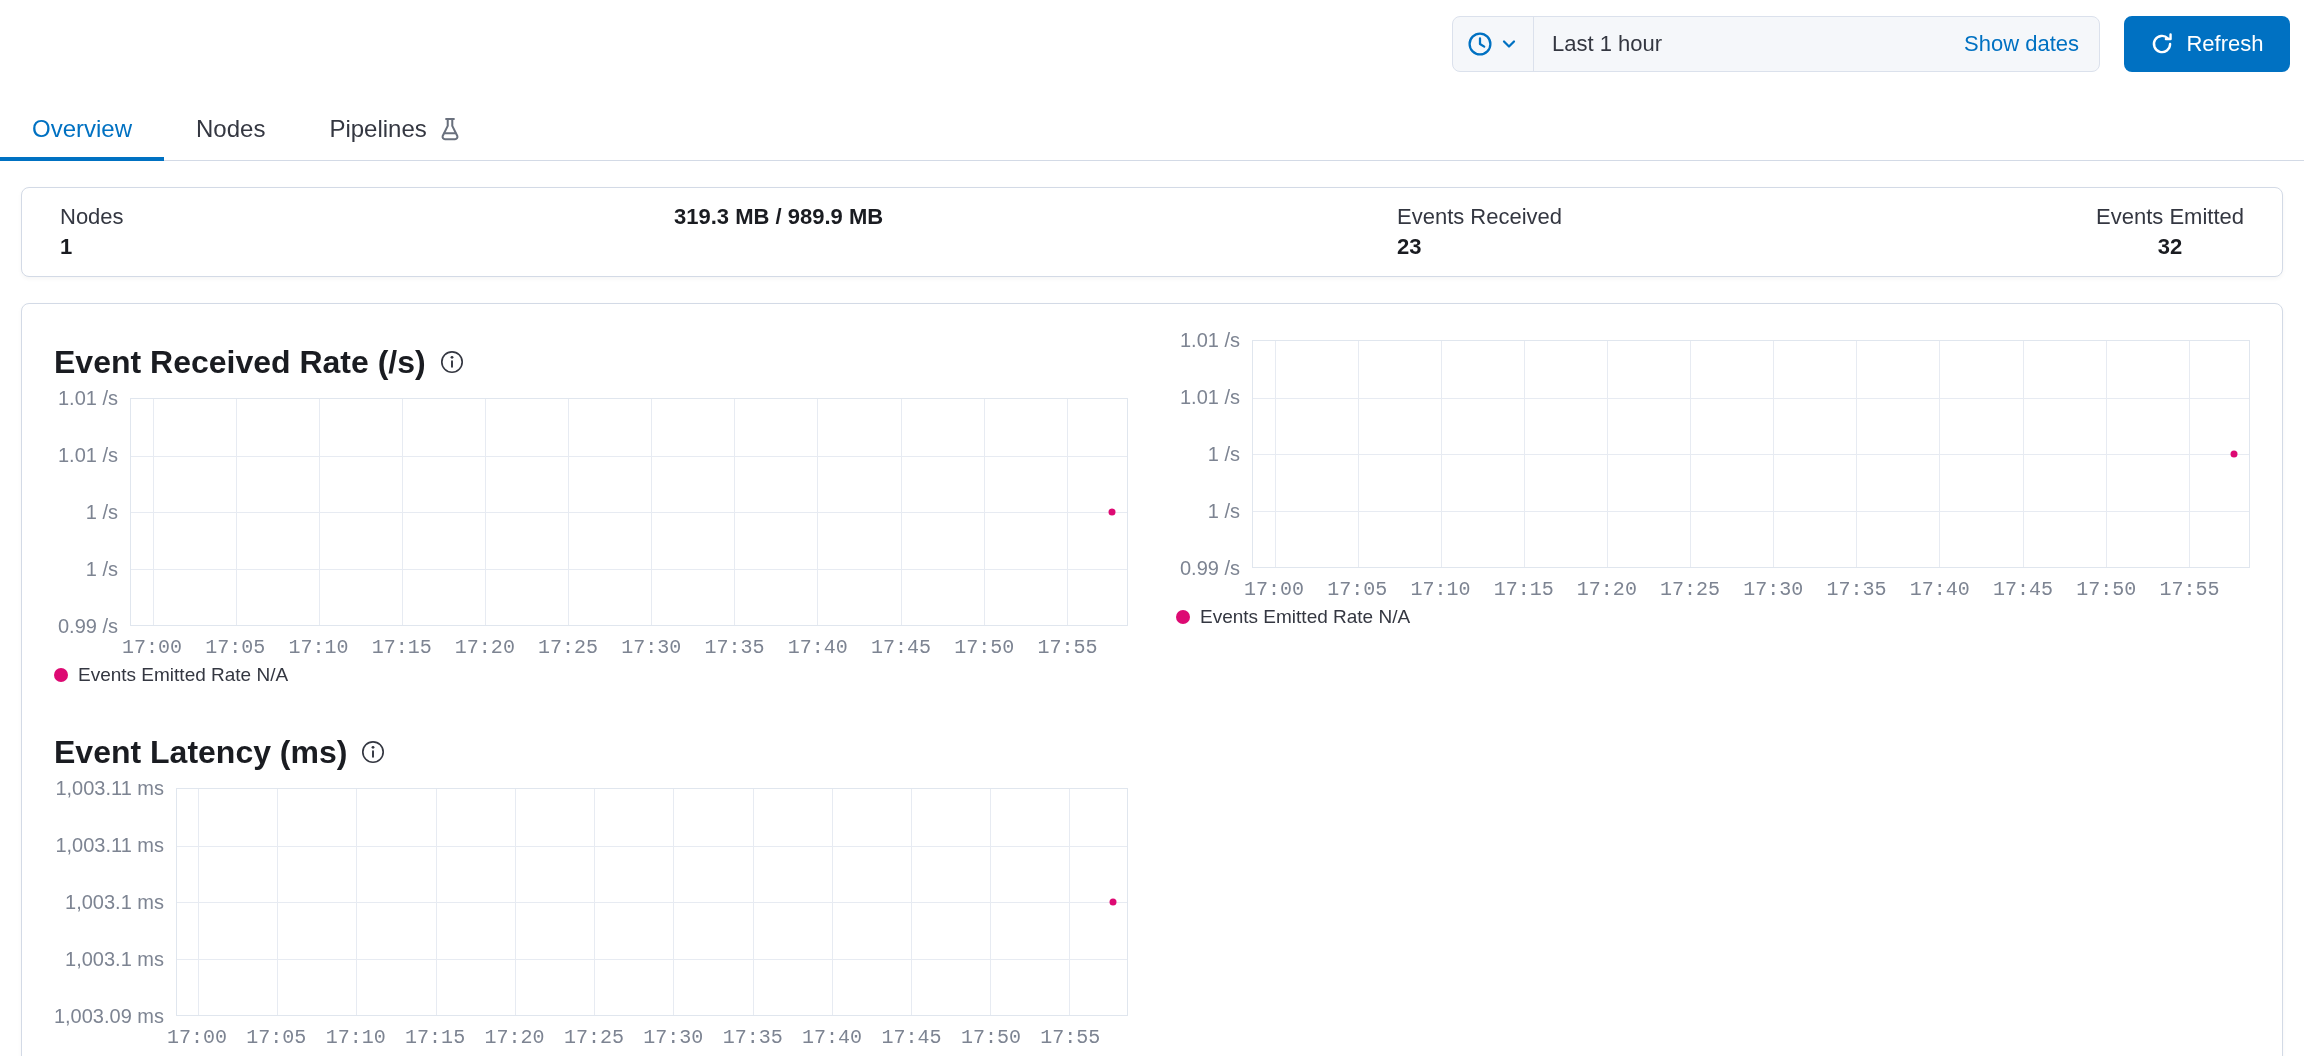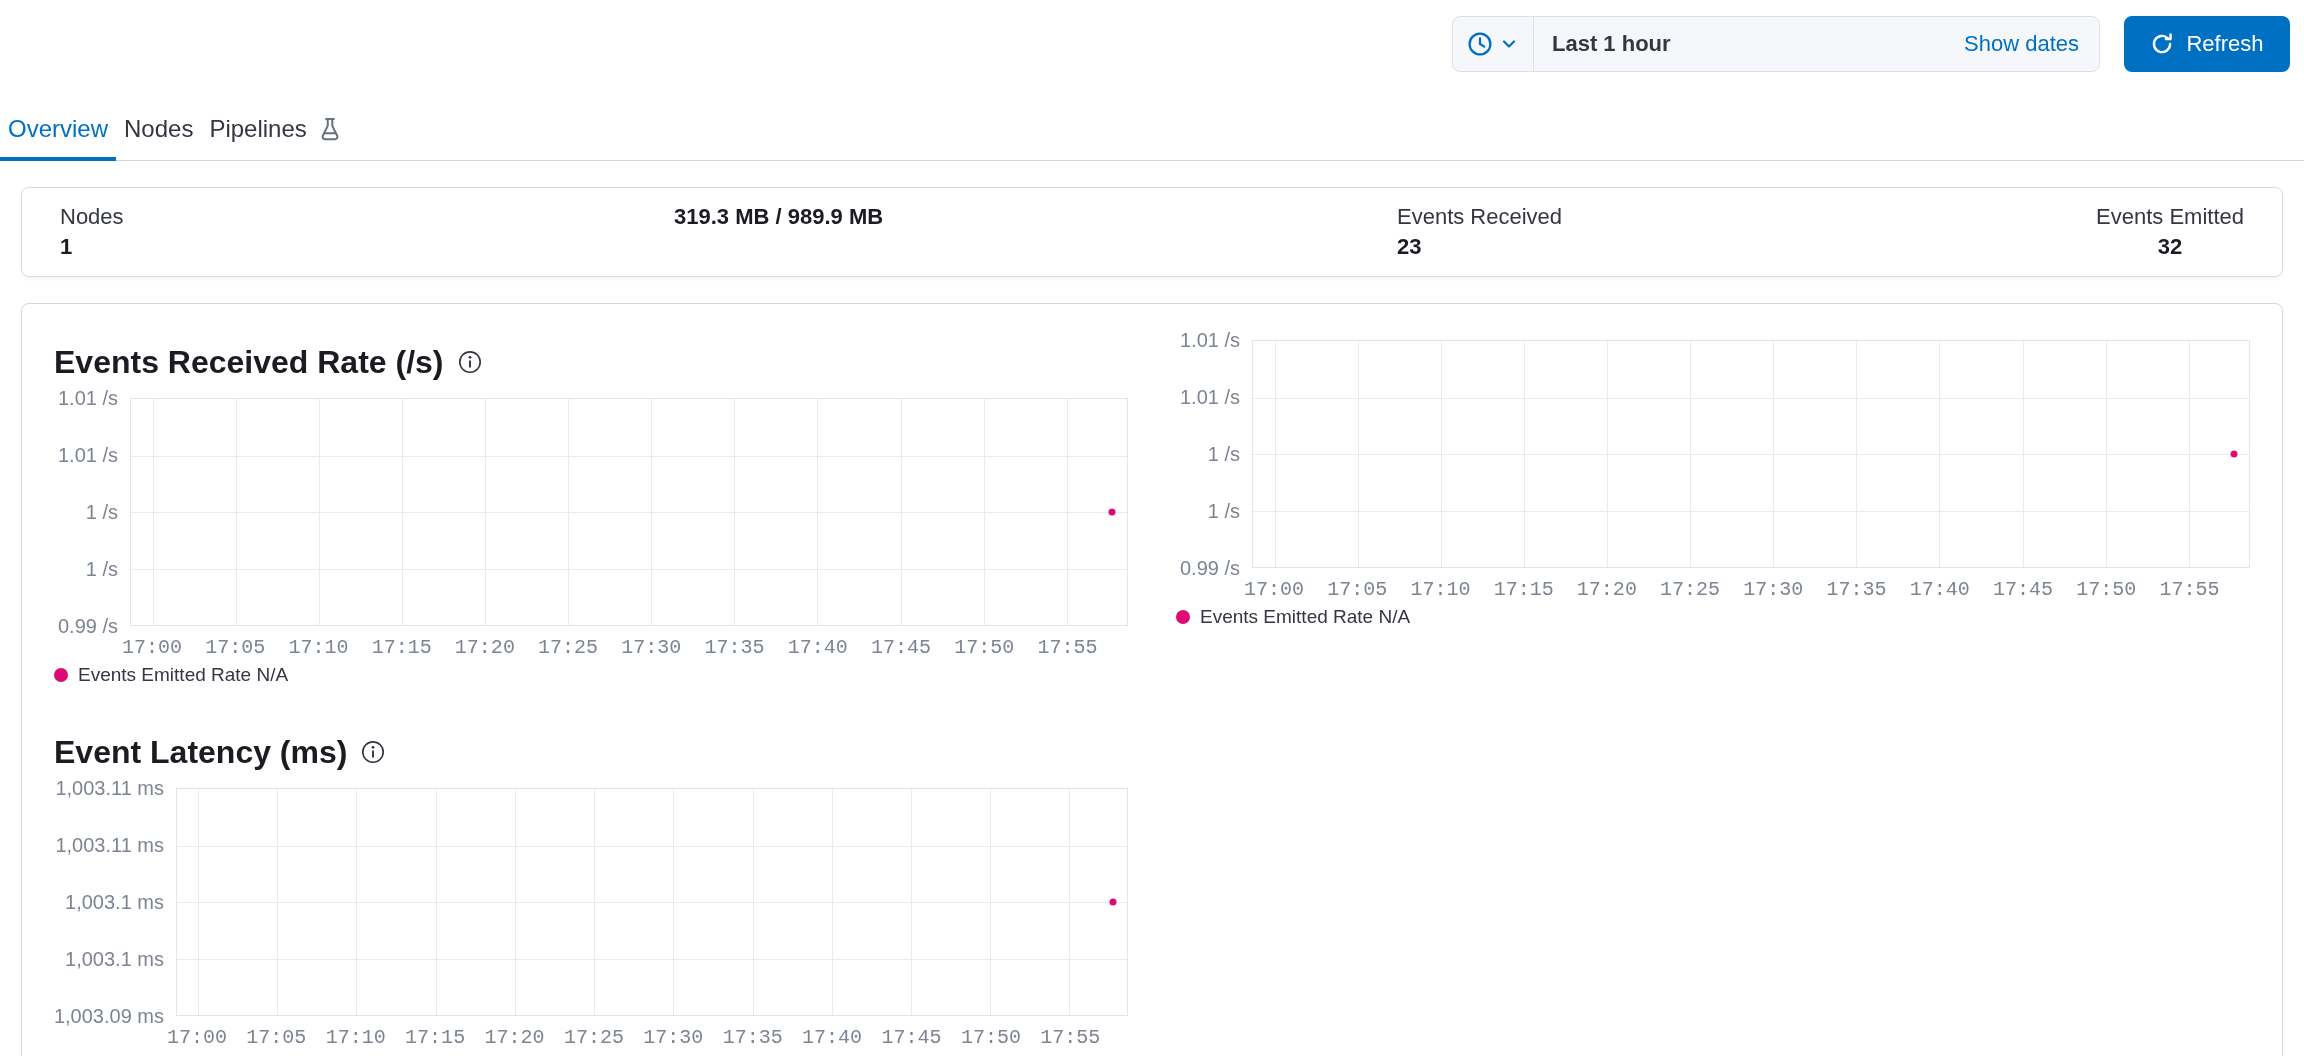--- a/index.html
+++ b/index.html
@@ -8,30 +8,30 @@
 
   .page { width:2304px; height:1056px; position:relative; }
 
   
   .toolbar { display:flex; justify-content:flex-end; align-items:center;
     padding:16px 14px 0 14px; gap:24px; }
   .datepicker { display:flex; align-items:center; width:648px; height:56px;
     background:#f5f7fa; border:1px solid #dbe1ec; border-radius:8px; overflow:hidden; }
   .dp-toggle { display:flex; align-items:center; gap:6px; padding:0 14px; height:100%;
     background:transparent; border:none; border-right:1px solid #dbe1ec; cursor:pointer; }
-  .dp-value { flex:1; padding:0 18px; font-size:22px; color:#343741; cursor:pointer;font-weight:bold; }
+  .dp-value { flex:1; padding:0 18px; font-size:22px; color:#343741; cursor:pointer; }
   .dp-showdates { background:none; border:none; font-size:22px; color:#0071c2;
     padding:0 20px; cursor:pointer; font-family:inherit; }
   .refresh-btn { display:flex; align-items:center; justify-content:center; gap:12px;
     width:166px; height:56px; background:#0071c2; color:#fff; border:none; border-radius:8px;
     font-size:22px; font-weight:500; font-family:inherit; cursor:pointer; }
 
   
   .tabs { display:flex; margin-top:26px; border-bottom:1px solid #d3dae6; padding-left:0; }
-  .tab { display:flex; align-items:center; gap:10px; padding:0 8px; height:62px;
+  .tab { display:flex; align-items:center; gap:10px; padding:0 32px; height:62px;
     font-size:24px; color:#343741; cursor:pointer; position:relative; }
   .tab.active { color:#0071c2; font-weight:500; }
   .tab.active::after { content:""; position:absolute; left:0; right:0; bottom:-1px;
     height:4px; background:#0071c2; }
 
   
   .panel { background:#fff; border:1px solid #d3dae6; border-radius:8px;
     box-shadow:0 2px 4px rgba(0,0,0,0.04); margin:0 21px; }
 
   .summary-panel { margin-top:26px; height:90px; display:grid;
@@ -132,21 +132,21 @@
       <div class="s-label">Events Emitted</div>
       <div class="s-value">32</div>
     </div>
   </div>
 
   <div class="panel charts-panel">
     <div class="charts-grid">
 
       <div class="chart" style="--gutter:76px">
         <div class="chart-header">
-          <h2 class="chart-title">Events Received Rate (/s)</h2>
+          <h2 class="chart-title">Event Received Rate (/s)</h2>
           <span class="info-icon">
             <svg viewBox="0 0 16 16" width="24" height="24">
                 <circle cx="8" cy="8" r="6.8" fill="none" stroke="#343741" stroke-width="1.1"></circle>
                 <circle cx="8" cy="4.9" r="0.95" fill="#343741"></circle>
                 <rect x="7.35" y="6.9" width="1.3" height="4.9" rx="0.65" fill="#343741"></rect>
               </svg>
           </span>
         </div>
         <div class="chart-area">
           <div class="y-labels">

